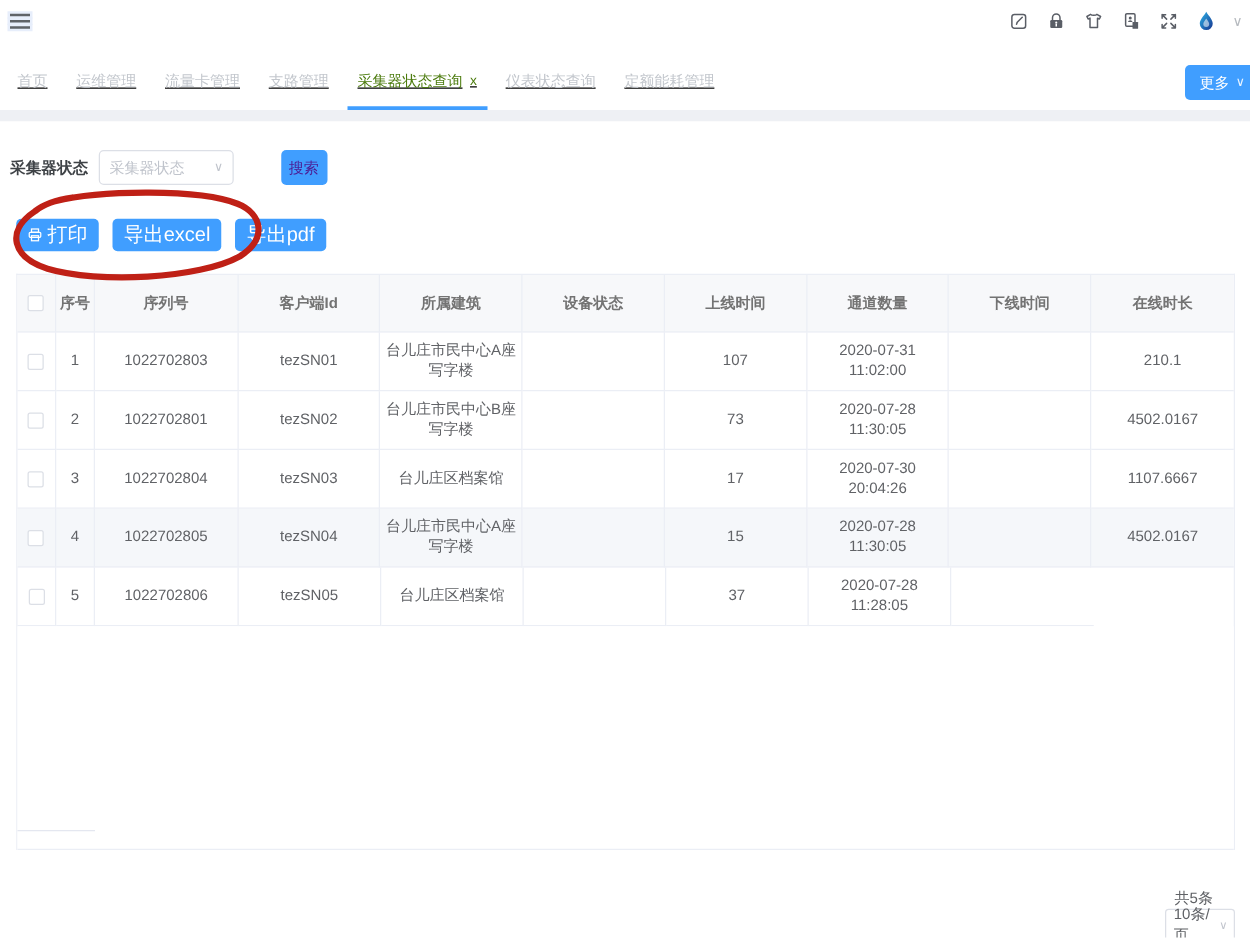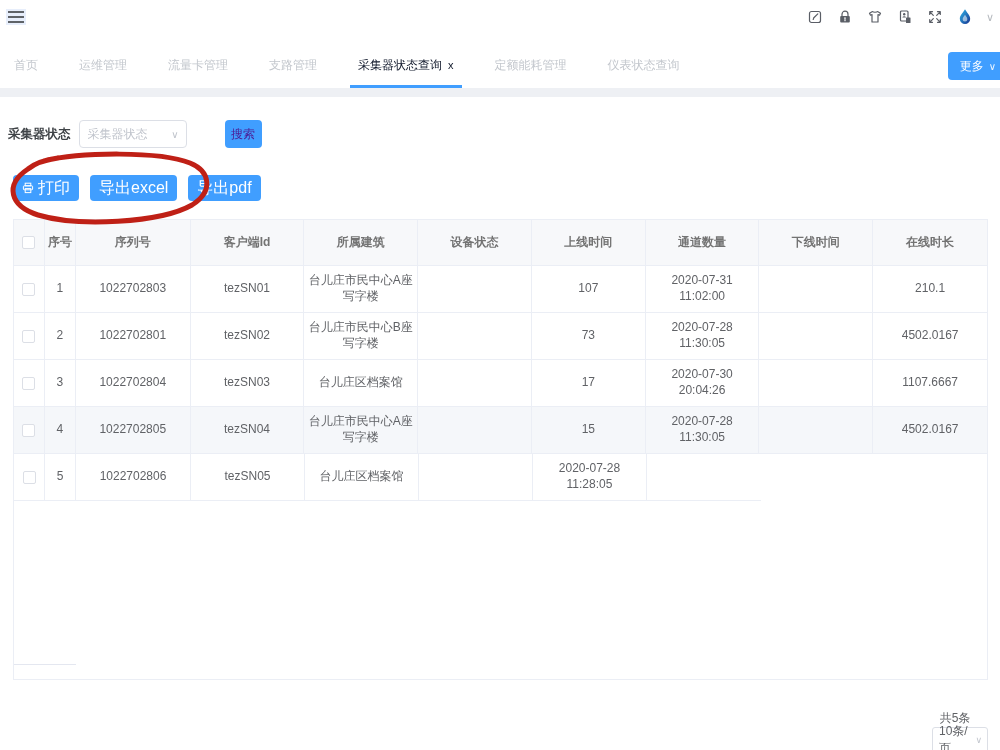--- a/index.html
+++ b/index.html
@@ -12,25 +12,25 @@
   .hamburger { position:absolute; left:8px; top:8px; width:16px; height:18px; cursor:pointer; }
   .hamburger .bar { height:2px; background:#5f6368; margin:3px 0; box-shadow:0 0 0 2px #e7eefb; }
   .top-icons { position:absolute; right:6px; top:8px; display:flex; align-items:center; gap:12px; }
   .ticon { width:18px; height:18px; display:flex; align-items:center; justify-content:center; cursor:pointer; }
   .ticon svg { width:16px; height:16px; }
   .logo-icon svg { width:20px; height:20px; }
   .top-chevron { color:#b6babf; font-size:11px; cursor:pointer; }
 
   
   .tabbar { position:absolute; top:42px; left:0; width:1000px; height:46px; background:#fff; }
-  .tabs { display:flex; align-items:center; height:100%; padding-left:14px; gap:41px; }
+  .tabs { display:flex; align-items:center; height:100%; padding-left:14px; gap:23px;text-decoration:underline; }
   .tab { position:relative; font-size:12px; color:#c3c7cd; cursor:pointer; height:100%;
     display:flex; align-items:center; white-space:nowrap; }
   .tab .close { margin-left:6px; font-size:11px; }
-  .tab.active { color:#0f172a; }
+  .tab.active { color:#4d7c0f; }
   .tab.active::after { content:""; position:absolute; left:-8px; right:-8px; bottom:0; height:3px; background:#409EFF; }
   .more-btn { position:absolute; right:-8px; top:10px; height:28px; background:#409EFF; color:#fff;
     font-size:12px; border:none; border-radius:4px; padding:0 12px 0 12px; cursor:pointer;
     display:flex; align-items:center; gap:5px; }
   .more-btn .chev { font-size:10px; opacity:.9; }
   .strip { position:absolute; top:88px; left:0; width:1000px; height:9px; background:#eef0f4; }
 
   
   .filter-row { position:absolute; top:120px; left:8px; display:flex; align-items:center; }
   .filter-label { font-size:12.5px; color:#3f4347; font-weight:700; margin-right:8px; }
@@ -153,24 +153,24 @@
         <span>流量卡管理</span>
       </div>
       <div class="tab">
         <span>支路管理</span>
       </div>
       <div class="tab active">
         <span>采集器状态查询</span>
         <span class="close">x</span>
       </div>
       <div class="tab">
+        <span>仪表状态查询</span>
+      </div>
+      <div class="tab">
         <span>定额能耗管理</span>
-      </div>
-      <div class="tab">
-        <span>仪表状态查询</span>
       </div>
     </div>
   <button class="more-btn">
     <span>更多</span>
       <span class="chev">∨</span>
   </button>
 </div>
 <div class="strip"></div>
 
 <div class="filter-row">
@@ -277,20 +277,21 @@
       </div>
       <div class="tr">
         <div class="cell c0">
           <span class="checkbox"></span>
         </div>
         <div class="cell c1">5</div>
         <div class="cell c2">1022702806</div>
         <div class="cell c3">tezSN05</div>
         <div class="cell c4">台儿庄区档案馆</div>
         <div class="cell c5"></div>
+        <div class="cell c6">37</div>
         <div class="cell c7">2020-07-28 11:28:05</div>
         <div class="cell c8"></div>
       </div>
     </div>
   <div class="table-empty">
     <div class="fixed-col-edge"></div>
   </div>
 </div>
 
 <div class="pagination">

